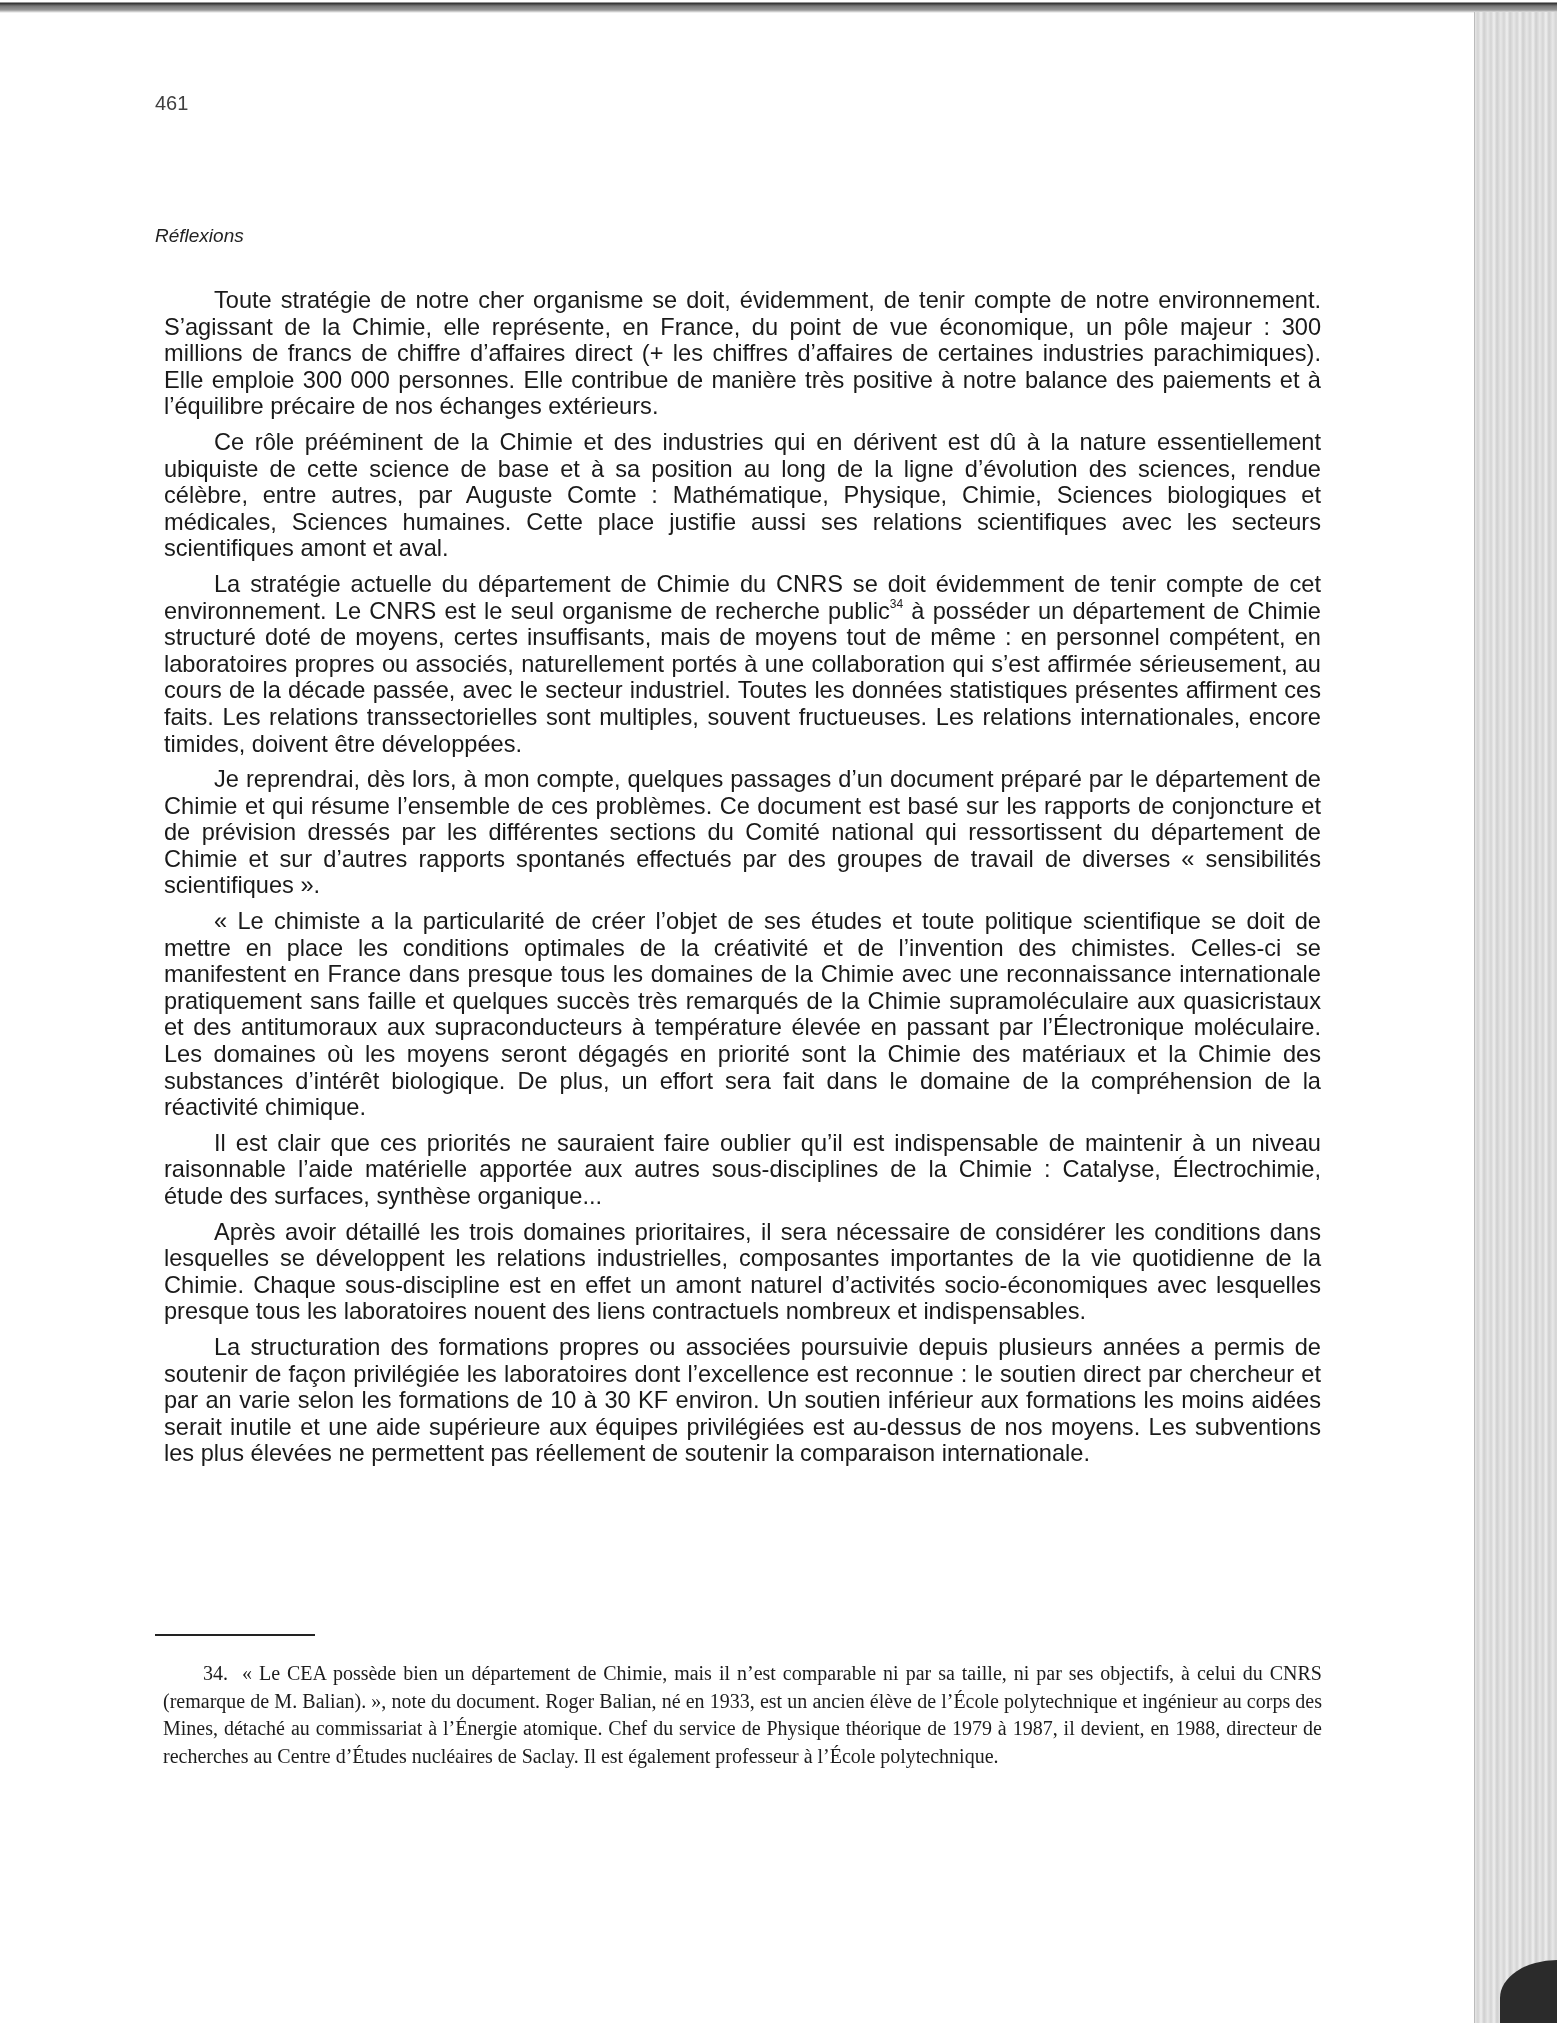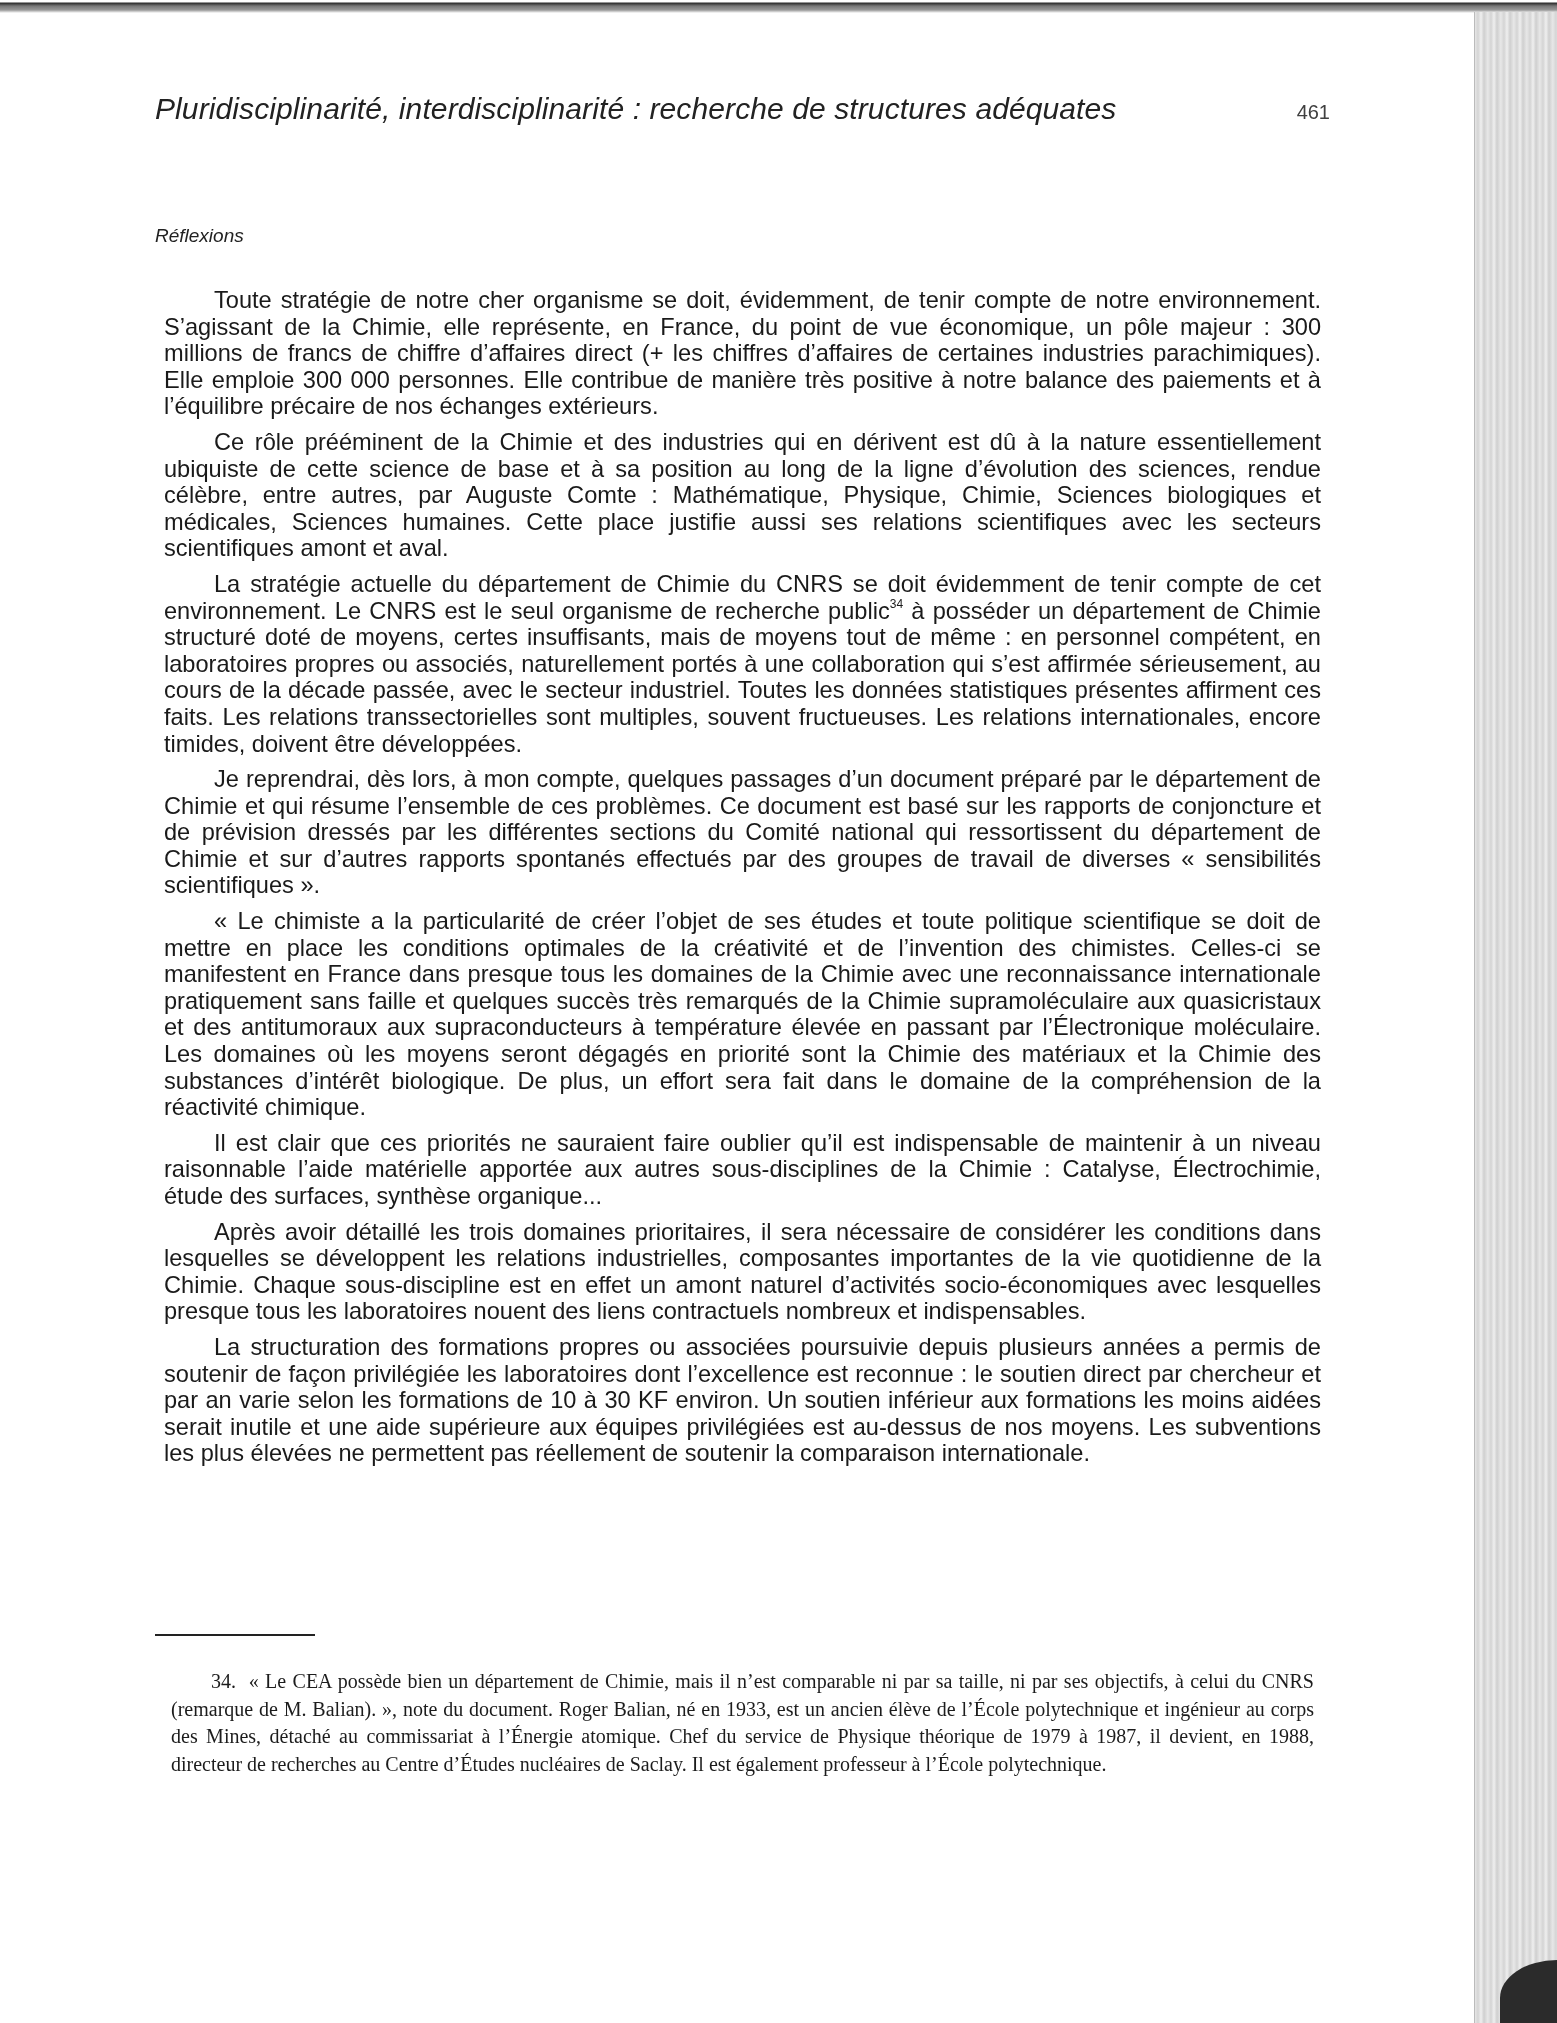--- a/index.html
+++ b/index.html
@@ -42,31 +42,30 @@
   sup { font-size: 12px; line-height: 0; position: relative; top: -2px; }
   .footnote-rule {
     position: absolute; left: 155px; top: 1634px; width: 160px; height: 2px;
     background: #222;
   }
   .footnotes {
     position: absolute; left: 155px; top: 1652px; width: 1175px;
     font-size: 20px; line-height: 27.6px; text-align: justify; color: #1c1c1c;
     font-family: "Liberation Serif", "DejaVu Serif", serif;
   }
-  .footnotes p { margin: 16px; text-indent: 40px; }
+  .footnotes p { margin: 8px; text-indent: 40px; }
 </style>
 </head>
 <body>
 
 <div class="top-edge"></div>
 <div class="page-stack"></div>
 <div class="page-stack-shadow"></div>
 
 <div class="running-head">
-  <span class="running-title">Pluridisciplinarité, interdisciplinarité : recherche de structures adéquates</span>
   <span class="page-number">461</span>
 </div>
 
 <div class="section-title">Réflexions</div>
 
 <div class="body-text">
   <p>Toute stratégie de notre cher organisme se doit, évidemment, de tenir compte de notre environnement. S’agissant de la Chimie, elle représente, en France, du point de vue économique, un pôle majeur : 300 millions de francs de chiffre d’affaires direct (+ les chiffres d’affaires de certaines industries parachimiques). Elle emploie 300 000 personnes. Elle contribue de manière très positive à notre balance des paiements et à l’équilibre précaire de nos échanges extérieurs.</p>
   <p>Ce rôle prééminent de la Chimie et des industries qui en dérivent est dû à la nature essentiellement ubiquiste de cette science de base et à sa position au long de la ligne d’évolution des sciences, rendue célèbre, entre autres, par Auguste Comte : Mathématique, Physique, Chimie, Sciences biologiques et médicales, Sciences humaines. Cette place justifie aussi ses relations scientifiques avec les secteurs scientifiques amont et aval.</p>
   <p><span>La stratégie actuelle du département de Chimie du CNRS se doit évidemment de tenir compte de cet environnement. Le CNRS est le seul organisme de recherche public</span><sup>34</sup><span> à posséder un département de Chimie structuré doté de moyens, certes insuffisants, mais de moyens tout de même : en personnel compétent, en laboratoires propres ou associés, naturellement portés à une collaboration qui s’est affirmée sérieusement, au cours de la décade passée, avec le secteur industriel. Toutes les données statistiques présentes affirment ces faits. Les relations transsectorielles sont multiples, souvent fructueuses. Les relations internationales, encore timides, doivent être développées.</span></p>
   <p>Je reprendrai, dès lors, à mon compte, quelques passages d’un document préparé par le département de Chimie et qui résume l’ensemble de ces problèmes. Ce document est basé sur les rapports de conjoncture et de prévision dressés par les différentes sections du Comité national qui ressortissent du département de Chimie et sur d’autres rapports spontanés effectués par des groupes de travail de diverses « sensibilités scientifiques ».</p>

